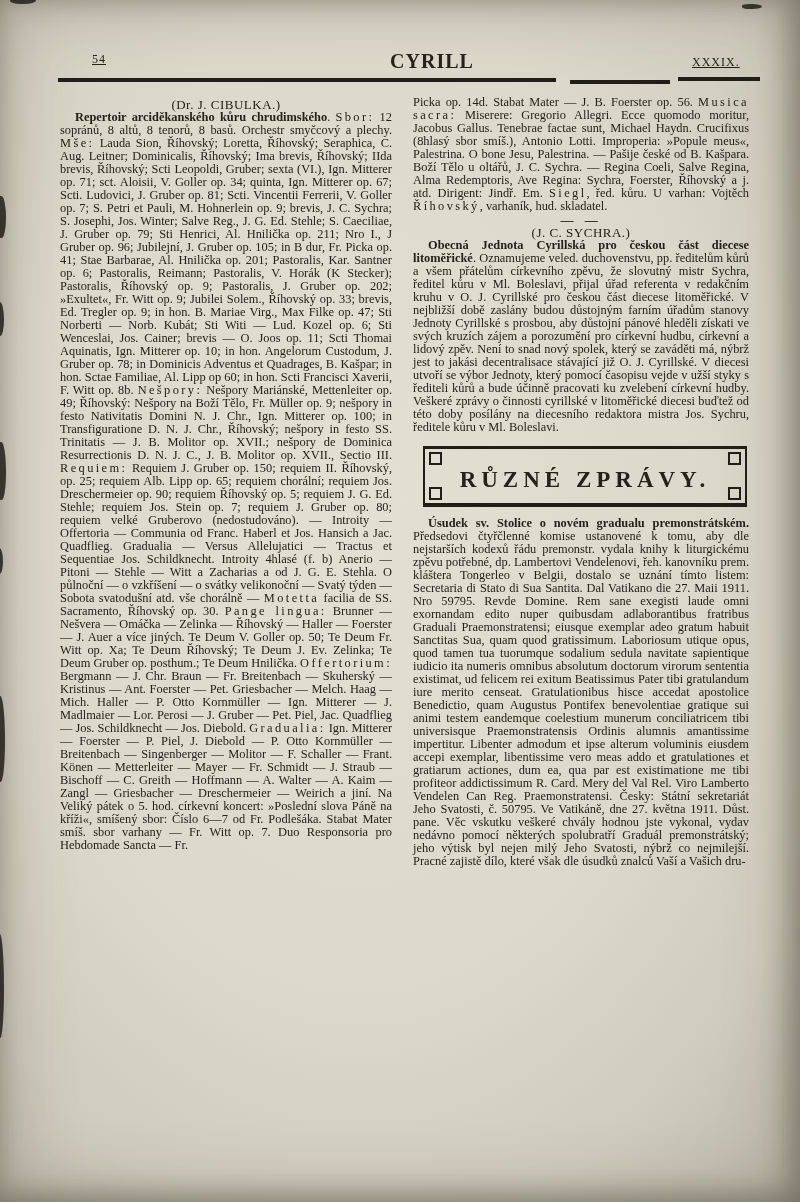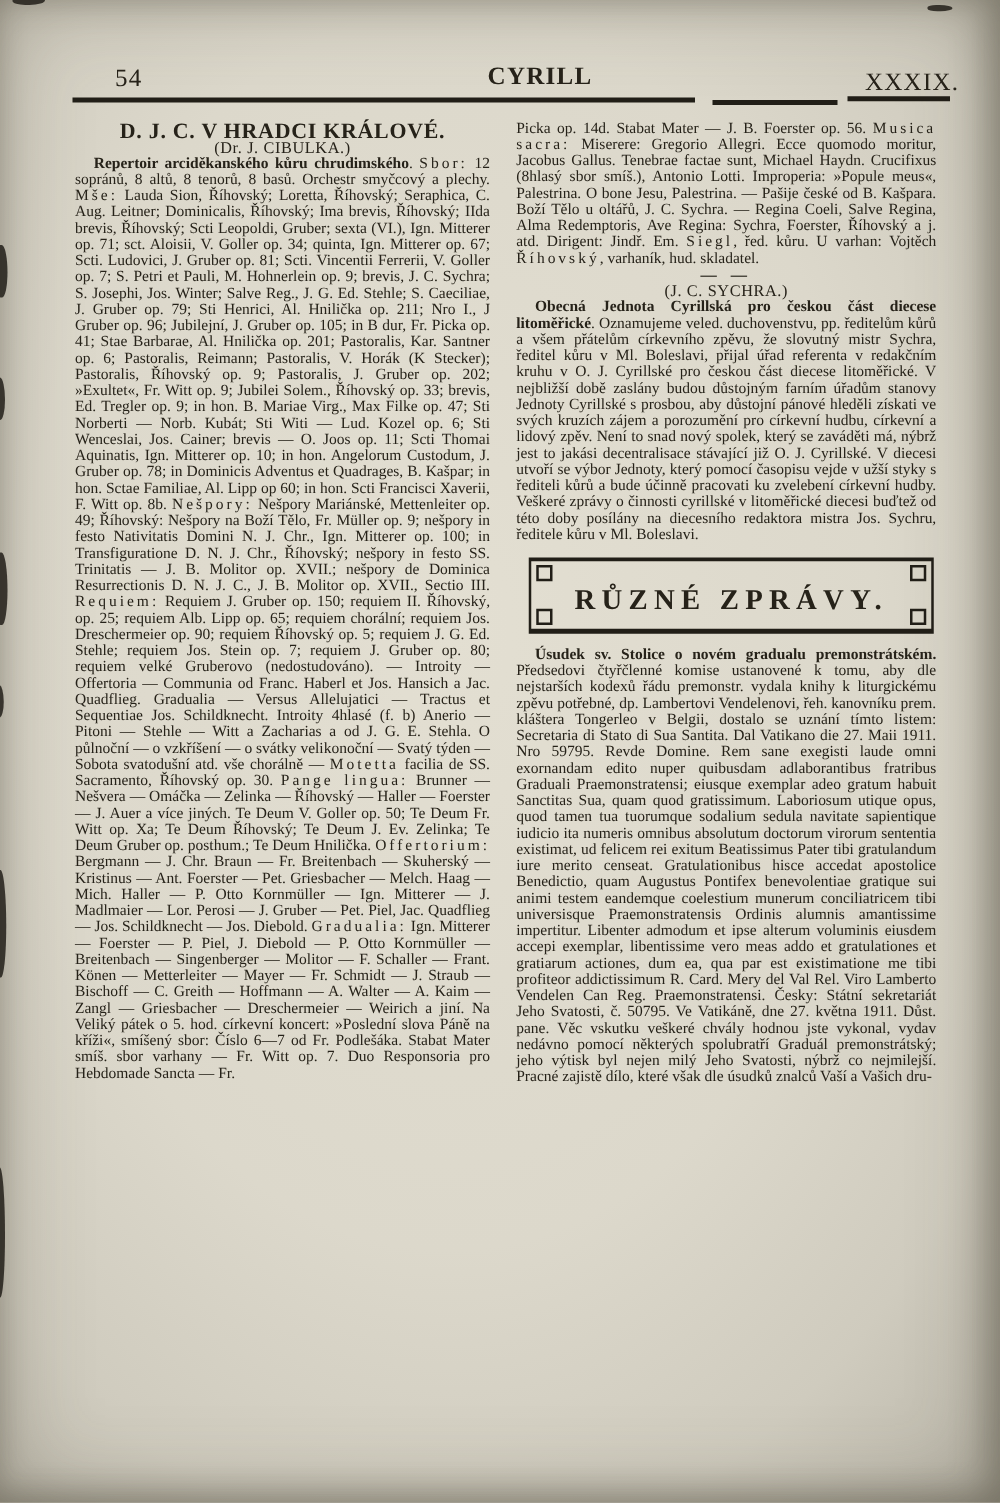--- a/index.html
+++ b/index.html
@@ -11,21 +11,21 @@
   .page{
     position:relative;width:800px;height:1202px;
     background:radial-gradient(ellipse 620px 900px at 45% 42%, #e3dfd2 0%, #dcd8cb 55%, #cfcbbe 82%, #bdb9ac 100%);
     color:#262219;
   }
   .edge-shade{position:absolute;inset:0;pointer-events:none;
     box-shadow:inset 0 0 70px rgba(80,74,60,.35), inset -14px 0 26px rgba(70,64,52,.28), inset 0 -10px 22px rgba(70,64,52,.22);}
   
   .blot{position:absolute;background:#221f19;border-radius:40% 60% 55% 45%;opacity:.85;}
   
-  .hdr-num{position:absolute;top:52px;font-size:20px;letter-spacing:1px;}
+  .hdr-num{position:absolute;top:52px;font-size:12px;letter-spacing:1px;text-decoration:underline;}
   .hdr-title{position:absolute;top:50px;left:0;width:100%;text-align:center;font-size:20px;font-weight:bold;letter-spacing:1px;padding-left:32px;}
   .rule{position:absolute;background:#211e17;}
   
   .col{position:absolute;text-align:justify;font-size:12.4px;line-height:13px;}
   .col p{margin:0;}
   .lead-par{text-indent:15px;}
   .h-main{font-size:17.5px;font-weight:bold;text-align:center;letter-spacing:.6px;margin:0 0 2px 0;text-indent:0;}
   .h-sub{font-size:13px;text-align:center;margin:0 0 5px 0;text-indent:0;letter-spacing:.5px;}
   .seg-b{font-weight:bold;}
   .seg-g{letter-spacing:2.4px;}
@@ -59,21 +59,20 @@
   <div class="blot" style="left:742px;top:4px;width:20px;height:5px;"></div>
 
   <div class="hdr-num" style="left:92px;">54</div>
   <div class="hdr-title">CYRILL</div>
   <div class="hdr-num" style="left:692px;top:55px;">XXXIX.</div>
   <div class="rule" style="left:58px;top:78px;width:498px;height:4px;"></div>
   <div class="rule" style="left:570px;top:80px;width:100px;height:4px;"></div>
   <div class="rule" style="left:678px;top:77px;width:82px;height:4px;"></div>
 
   <div class="col" style="left:60px;top:98px;width:332px;">
-    <p class="h-main">D. J. C. V HRADCI KRÁLOVÉ.</p>
     <p class="h-sub">(Dr. J. CIBULKA.)</p>
     <p class="lead-par"><span class="seg-b">Repertoir arciděkanského kůru chrudimského</span><span>. </span><span class="seg-g">Sbor:</span><span> 12 sopránů, 8 altů, 8 tenorů, 8 basů. Orchestr smyčcový a plechy. </span><span class="seg-g">Mše:</span><span> Lauda Sion, Říhovský; Loretta, Říhovský; Seraphica, C. Aug. Leitner; Dominicalis, Říhovský; Ima brevis, Říhovský; IIda brevis, Říhovský; Scti Leopoldi, Gruber; sexta (VI.), Ign. Mitterer op. 71; sct. Aloisii, V. Goller op. 34; quinta, Ign. Mitterer op. 67; Scti. Ludovici, J. Gruber op. 81; Scti. Vincentii Ferrerii, V. Goller op. 7; S. Petri et Pauli, M. Hohnerlein op. 9; brevis, J. C. Sychra; S. Josephi, Jos. Winter; Salve Reg., J. G. Ed. Stehle; S. Caeciliae, J. Gruber op. 79; Sti Henrici, Al. Hnilička op. 211; Nro I., J Gruber op. 96; Jubilejní, J. Gruber op. 105; in B dur, Fr. Picka op. 41; Stae Barbarae, Al. Hnilička op. 201; Pastoralis, Kar. Santner op. 6; Pastoralis, Reimann; Pastoralis, V. Horák (K Stecker); Pastoralis, Říhovský op. 9; Pastoralis, J. Gruber op. 202; »Exultet«, Fr. Witt op. 9; Jubilei Solem., Říhovský op. 33; brevis, Ed. Tregler op. 9; in hon. B. Mariae Virg., Max Filke op. 47; Sti Norberti — Norb. Kubát; Sti Witi — Lud. Kozel op. 6; Sti Wenceslai, Jos. Cainer; brevis — O. Joos op. 11; Scti Thomai Aquinatis, Ign. Mitterer op. 10; in hon. Angelorum Custodum, J. Gruber op. 78; in Dominicis Adventus et Quadrages, B. Kašpar; in hon. Sctae Familiae, Al. Lipp op 60; in hon. Scti Francisci Xaverii, F. Witt op. 8b. </span><span class="seg-g">Nešpory:</span><span> Nešpory Mariánské, Mettenleiter op. 49; Říhovský: Nešpory na Boží Tělo, Fr. Müller op. 9; nešpory in festo Nativitatis Domini N. J. Chr., Ign. Mitterer op. 100; in Transfiguratione D. N. J. Chr., Říhovský; nešpory in festo SS. Trinitatis — J. B. Molitor op. XVII.; nešpory de Dominica Resurrectionis D. N. J. C., J. B. Molitor op. XVII., Sectio III. </span><span class="seg-g">Requiem:</span><span> Requiem J. Gruber op. 150; requiem II. Říhovský, op. 25; requiem Alb. Lipp op. 65; requiem chorální; requiem Jos. Dreschermeier op. 90; requiem Říhovský op. 5; requiem J. G. Ed. Stehle; requiem Jos. Stein op. 7; requiem J. Gruber op. 80; requiem velké Gruberovo (nedostudováno). — Introity — Offertoria — Communia od Franc. Haberl et Jos. Hansich a Jac. Quadflieg. Gradualia — Versus Allelujatici — Tractus et Sequentiae Jos. Schildknecht. Introity 4hlasé (f. b) Anerio — Pitoni — Stehle — Witt a Zacharias a od J. G. E. Stehla. O půlnoční — o vzkříšení — o svátky velikonoční — Svatý týden — Sobota svatodušní atd. vše chorálně — </span><span class="seg-g">Motetta</span><span> facilia de SS. Sacramento, Říhovský op. 30. </span><span class="seg-g">Pange lingua:</span><span> Brunner — Nešvera — Omáčka — Zelinka — Říhovský — Haller — Foerster — J. Auer a více jiných. Te Deum V. Goller op. 50; Te Deum Fr. Witt op. Xa; Te Deum Říhovský; Te Deum J. Ev. Zelinka; Te Deum Gruber op. posthum.; Te Deum Hnilička. </span><span class="seg-g">Offertorium:</span><span> Bergmann — J. Chr. Braun — Fr. Breitenbach — Skuherský — Kristinus — Ant. Foerster — Pet. Griesbacher — Melch. Haag — Mich. Haller — P. Otto Kornmüller — Ign. Mitterer — J. Madlmaier — Lor. Perosi — J. Gruber — Pet. Piel, Jac. Quadflieg — Jos. Schildknecht — Jos. Diebold. </span><span class="seg-g">Gradualia:</span><span> Ign. Mitterer — Foerster — P. Piel, J. Diebold — P. Otto Kornmüller — Breitenbach — Singenberger — Molitor — F. Schaller — Frant. Könen — Metterleiter — Mayer — Fr. Schmidt — J. Straub — Bischoff — C. Greith — Hoffmann — A. Walter — A. Kaim — Zangl — Griesbacher — Dreschermeier — Weirich a jiní. Na Veliký pátek o 5. hod. církevní koncert: »Poslední slova Páně na kříži«, smíšený sbor: Číslo 6—7 od Fr. Podlešáka. Stabat Mater smíš. sbor varhany — Fr. Witt op. 7. Duo Responsoria pro Hebdomade Sancta — Fr.</span></p>
   </div>
 
   <div class="col" style="left:413px;top:96px;width:336px;">
     <p><span>Picka op. 14d. Stabat Mater — J. B. Foerster op. 56. </span><span class="seg-g">Musica sacra:</span><span> Miserere: Gregorio Allegri. Ecce quomodo moritur, Jacobus Gallus. Tenebrae factae sunt, Michael Haydn. Crucifixus (8hlasý sbor smíš.), Antonio Lotti. Improperia: »Popule meus«, Palestrina. O bone Jesu, Palestrina. — Pašije české od B. Kašpara. Boží Tělo u oltářů, J. C. Sychra. — Regina Coeli, Salve Regina, Alma Redemptoris, Ave Regina: Sychra, Foerster, Říhovský a j. atd. Dirigent: Jindř. Em. </span><span class="seg-g">Siegl</span><span>, řed. kůru. U varhan: Vojtěch </span><span class="seg-g">Říhovský</span><span>, varhaník, hud. skladatel.</span></p>
     <p class="divider">— —</p>
     <p class="h-sub">(J. C. SYCHRA.)</p>
     <p class="lead-par"><span class="seg-b">Obecná Jednota Cyrillská pro českou část diecese litoměřické</span><span>. Oznamujeme veled. duchovenstvu, pp. ředitelům kůrů a všem přátelům církevního zpěvu, že slovutný mistr Sychra, ředitel kůru v Ml. Boleslavi, přijal úřad referenta v redakčním kruhu v O. J. Cyrillské pro českou část diecese litoměřické. V nejbližší době zaslány budou důstojným farním úřadům stanovy Jednoty Cyrillské s prosbou, aby důstojní pánové hleděli získati ve svých kruzích zájem a porozumění pro církevní hudbu, církevní a lidový zpěv. Není to snad nový spolek, který se zaváděti má, nýbrž jest to jakási decentralisace stávající již O. J. Cyrillské. V diecesi utvoří se výbor Jednoty, který pomocí časopisu vejde v užší styky s řediteli kůrů a bude účinně pracovati ku zvelebení církevní hudby. Veškeré zprávy o činnosti cyrillské v litoměřické diecesi buďtež od této doby posílány na diecesního redaktora mistra Jos. Sychru, ředitele kůru v Ml. Boleslavi.</span></p>
 

